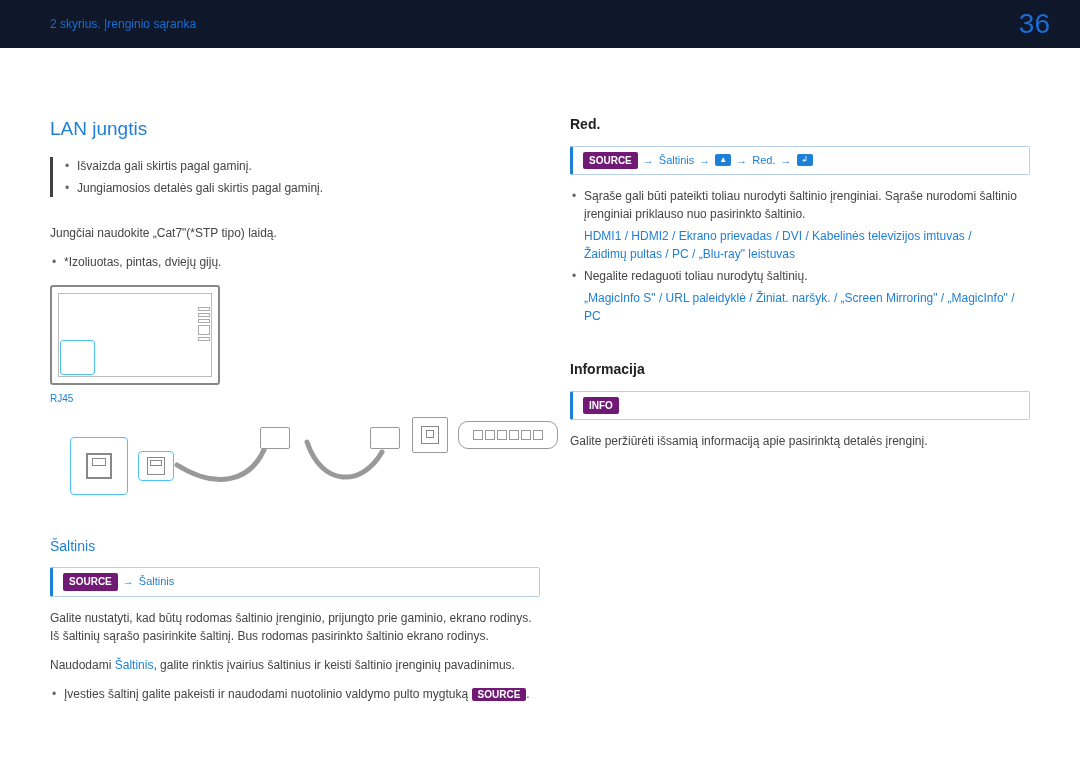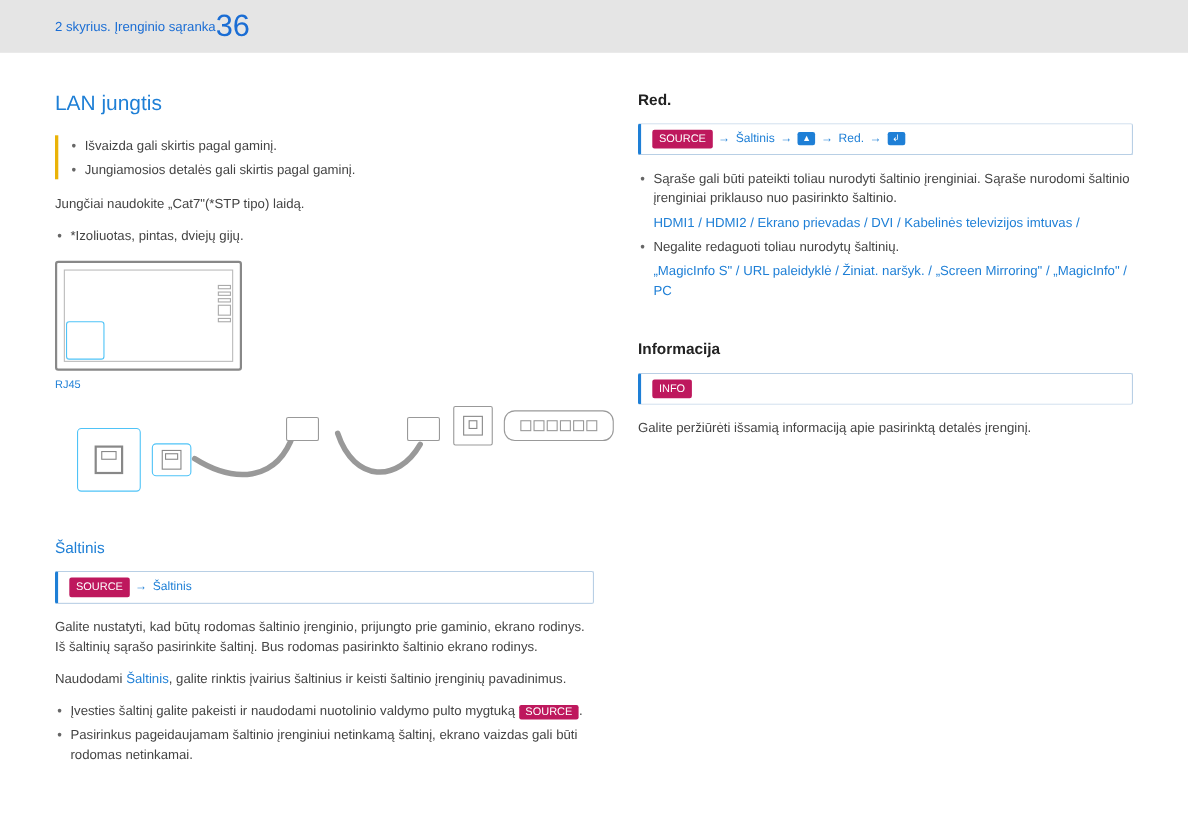--- a/index.html
+++ b/index.html
@@ -1,31 +1,31 @@
 <!DOCTYPE html>
 <html><head>
 <meta charset="utf-8">
 <style>
 *{margin:0;padding:0;box-sizing:border-box}
 body{font-family:Arial,Helvetica,sans-serif;background:#fff;width:1080px;height:763px;color:#333}
-.header{background:#e5e5e5;height:48px;display:flex;align-items:center;padding:0 30px 0 50px}
+.header{background:#0f172a;height:48px;display:flex;justify-content:space-between;align-items:center;padding:0 30px 0 50px}
 .breadcrumb{color:#1a6dd4;font-size:12px}
 .pagenum{color:#1a6dd4;font-size:28px;font-weight:400}
-.content{display:flex;padding:32px 50px 0 50px;gap:40px}
+.content{display:flex;padding:66px 50px 0 50px;gap:30px}
 .col{flex:1;line-height:1.55}
 h2{color:#1e7fd6;font-size:19px;font-weight:500;margin-bottom:14px}
 h3{font-size:14px;font-weight:600;margin-bottom:10px;color:#222}
 h3.blue{color:#1e7fd6;font-weight:500}
-.note-box{border-left:3px solid #eab308;padding-left:10px;margin-bottom:13px}
+.note-box{border-left:3px solid #404040;padding-left:10px;margin-bottom:27px}
 ul{list-style:none;margin-bottom:10px}
 ul li{font-size:12px;color:#444;padding-left:14px;position:relative;margin-bottom:4px;line-height:1.5}
 ul li:before{content:"•";position:absolute;left:2px;color:#666}
 p{font-size:12px;color:#444;margin-bottom:10px;line-height:1.55}
 .path-box{border:1px solid #b8cfe5;border-left:3px solid #1e7fd6;border-radius:2px;padding:5px 10px;margin-bottom:12px;font-size:11px;display:flex;align-items:center;gap:5px;flex-wrap:wrap}
-.badge{background:#be185d;color:#fff;padding:1px 6px;border-radius:2px;font-size:10px;font-weight:400}
+.badge{background:#701a75;color:#fff;padding:1px 6px;border-radius:2px;font-size:10px;font-weight:700}
 .arrow{color:#1e7fd6;font-weight:bold}
 .blue-text{color:#1e7fd6}
 .icon-box{display:inline-flex;width:16px;height:12px;background:#1e7fd6;border-radius:2px;vertical-align:middle;align-items:center;justify-content:center;color:#fff;font-size:8px}
 .figure{margin:14px 0 24px 0}
 .device-box{position:relative;width:220px}
 .screen{width:170px;height:100px;border:2px solid #888;border-radius:3px;position:relative;background:#fff}
 .screen-inner{position:absolute;inset:6px;border:1px solid #bbb}
 .lan-hl{position:absolute;left:8px;bottom:8px;width:35px;height:35px;border:1.5px solid #4fc3f7;border-radius:3px}
 .side-ports{position:absolute;right:8px;top:20px;display:flex;flex-direction:column;gap:2px}
 .port{width:12px;height:4px;border:1px solid #aaa}
@@ -119,41 +119,41 @@
       <span class="blue-text">Šaltinis</span>
     </div>
     <p>Galite nustatyti, kad būtų rodomas šaltinio įrenginio, prijungto prie gaminio, ekrano rodinys. Iš šaltinių sąrašo pasirinkite šaltinį. Bus rodomas pasirinkto šaltinio ekrano rodinys.</p>
     <p>
       <span>Naudodami </span><span class="blue-text">Šaltinis</span><span>, galite rinktis įvairius šaltinius ir keisti šaltinio įrenginių pavadinimus.</span>
     </p>
     <ul>
       <li>
         <span>Įvesties šaltinį galite pakeisti ir naudodami nuotolinio valdymo pulto mygtuką </span><span class="badge">SOURCE</span><span>.</span>
       </li>
-      <li>Pasirinkus pageidaujamam šaltinio įrenginiui netinkamą šaltinį, ekrano vaizdas gali būti rodomas netinkamai.</li>
     </ul>
   </div>
 
   <div class="col">
     <h3>Red.</h3>
     <div class="path-box">
       <span class="badge">SOURCE</span>
       <span class="arrow">→</span>
       <span class="blue-text">Šaltinis</span>
       <span class="arrow">→</span>
       <span class="icon-box">▲</span>
       <span class="arrow">→</span>
       <span class="blue-text">Red.</span>
       <span class="arrow">→</span>
       <span class="icon-box">↲</span>
     </div>
     <ul>
       <li>
         <span>Sąraše gali būti pateikti toliau nurodyti šaltinio įrenginiai. Sąraše nurodomi šaltinio įrenginiai priklauso nuo pasirinkto šaltinio.</span>
         <div class="blue-text" style="margin-top:4px">HDMI1  / HDMI2  / Ekrano prievadas  / DVI  / Kabelinės televizijos imtuvas  /</div>
+        <div class="blue-text">Žaidimų pultas  / PC  / „Blu-ray" leistuvas</div>
       </li>
       <li>
         <span>Negalite redaguoti toliau nurodytų šaltinių.</span>
         <div class="blue-text" style="margin-top:4px">„MagicInfo S"  / URL paleidyklė  / Žiniat. naršyk.  / „Screen Mirroring"  / „MagicInfo"  / PC</div>
       </li>
     </ul>
 
     <div class="section-spacer"></div>
     <h3>Informacija</h3>
     <div class="path-box">

